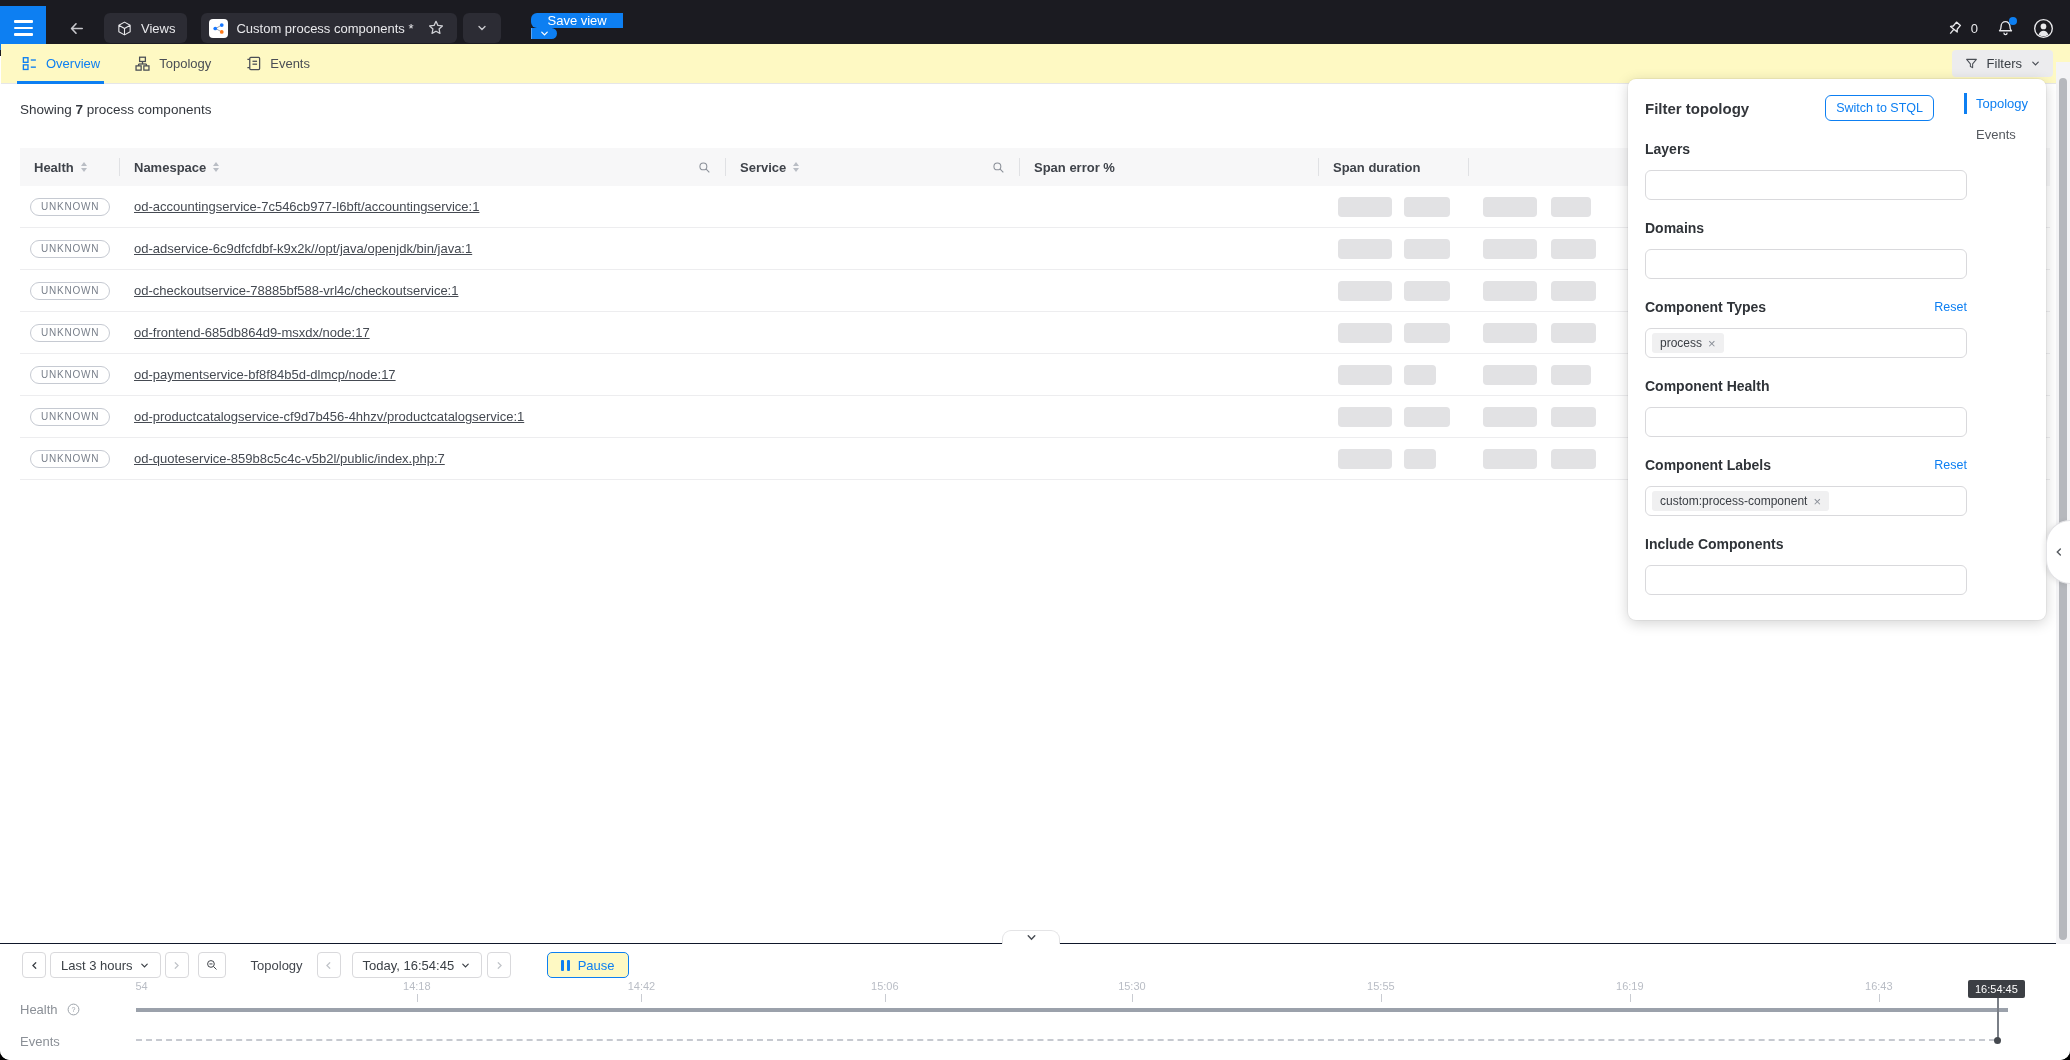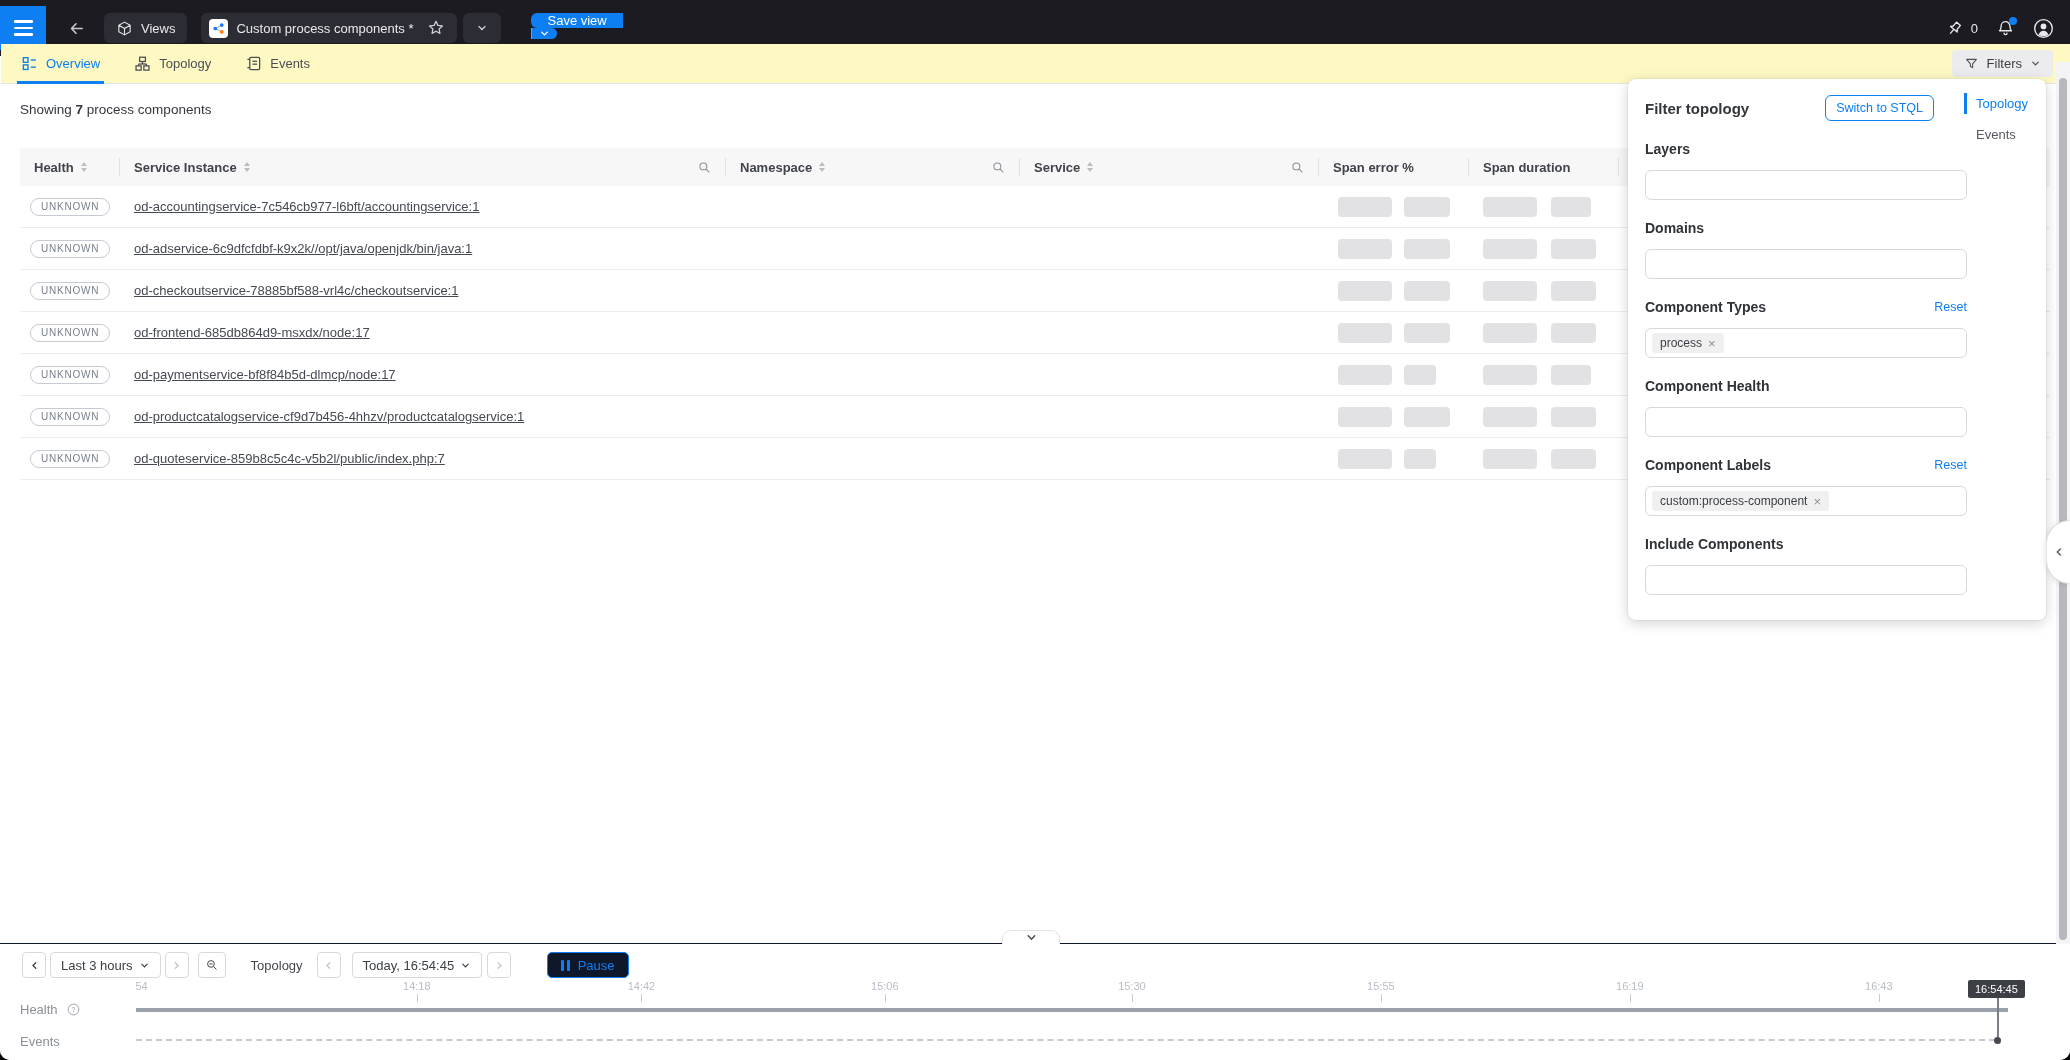--- a/index.html
+++ b/index.html
@@ -110,21 +110,21 @@
   .notch { position:absolute; left:1002px; top:-14px; width:58px; height:14px; background:#fff;
            border:1px solid #e4e4e6; border-bottom:none; border-radius:9px 9px 0 0; display:flex;
            align-items:center; justify-content:center; cursor:pointer; }
   .tl-toolbar { position:absolute; left:22px; top:8px; display:flex; align-items:center; height:26px; }
   .tl-btn { height:26px; min-width:24px; background:#fff; border:1px solid #d9d9dc; border-radius:4px;
             display:flex; align-items:center; justify-content:center; gap:6px; padding:0 5px;
             font-size:13px; color:#3b4046; cursor:pointer; font-family:inherit; }
   .tl-btn.disabled { color:#c1c4c9; cursor:default; }
   .tl-chip { padding:0 10px; }
   .tl-label { font-size:13px; color:#42464d; }
-  .pause-btn { border:1px solid #0d7ff2; color:#0d7ff2; border-radius:5px; height:26px; background:#0f172a;
+  .pause-btn { border:1px solid #0d7ff2; color:#0d7ff2; border-radius:5px; height:26px; background:#fef9c3;
                display:flex; align-items:center; gap:8px; padding:0 13px; font-size:13px; cursor:pointer; font-family:inherit; }
   .pause-glyph { display:flex; gap:2.5px; }
   .pause-glyph i { width:3px; height:11px; background:#0d7ff2; border-radius:1px; }
   .tl-rowlabel { position:absolute; left:20px; font-size:13px; color:#8b9097; display:flex; align-items:center; gap:8px; }
   .axis { position:absolute; left:136px; width:1872px; }
   .tick-label { position:absolute; transform:translateX(-50%); font-size:11px; color:#b9bdc5; top:0; white-space:nowrap; }
   .tick-mark { position:absolute; width:1px; height:8px; background:#c9ccd2; top:14px; }
   .health-bar { position:absolute; left:136px; top:64px; width:1872px; height:4px; background:#9ba1ab; }
   .events-line { position:absolute; left:136px; top:95px; width:1859px; border-top:2px dashed #c6c9d0; }
   .playhead-line { position:absolute; left:1997px; top:54px; width:2px; height:43px; background:#7a7f87; }
@@ -263,31 +263,20 @@
 
   <div class="thead grid">
     <div class="th">
       <span>Health</span>
       <span class="sort">
           <i class="up"></i>
           <i class="dn"></i>
         </span>
     </div>
     <div class="th">
-      <span>Service Instance</span>
-      <span class="sort">
-          <i class="up"></i>
-          <i class="dn"></i>
-        </span>
-      <svg class="search" width="15" height="15" viewBox="0 0 20 20">
-        <circle cx="8.5" cy="8.5" r="4.6" stroke="#8a8f98" stroke-width="1.4" fill="none"></circle>
-        <line x1="12.2" y1="12.2" x2="16.4" y2="16.4" stroke="#8a8f98" stroke-width="1.4"></line>
-      </svg>
-    </div>
-    <div class="th">
       <span>Namespace</span>
       <span class="sort">
           <i class="up"></i>
           <i class="dn"></i>
         </span>
       <svg class="search" width="15" height="15" viewBox="0 0 20 20">
         <circle cx="8.5" cy="8.5" r="4.6" stroke="#8a8f98" stroke-width="1.4" fill="none"></circle>
         <line x1="12.2" y1="12.2" x2="16.4" y2="16.4" stroke="#8a8f98" stroke-width="1.4"></line>
       </svg>
     </div>

